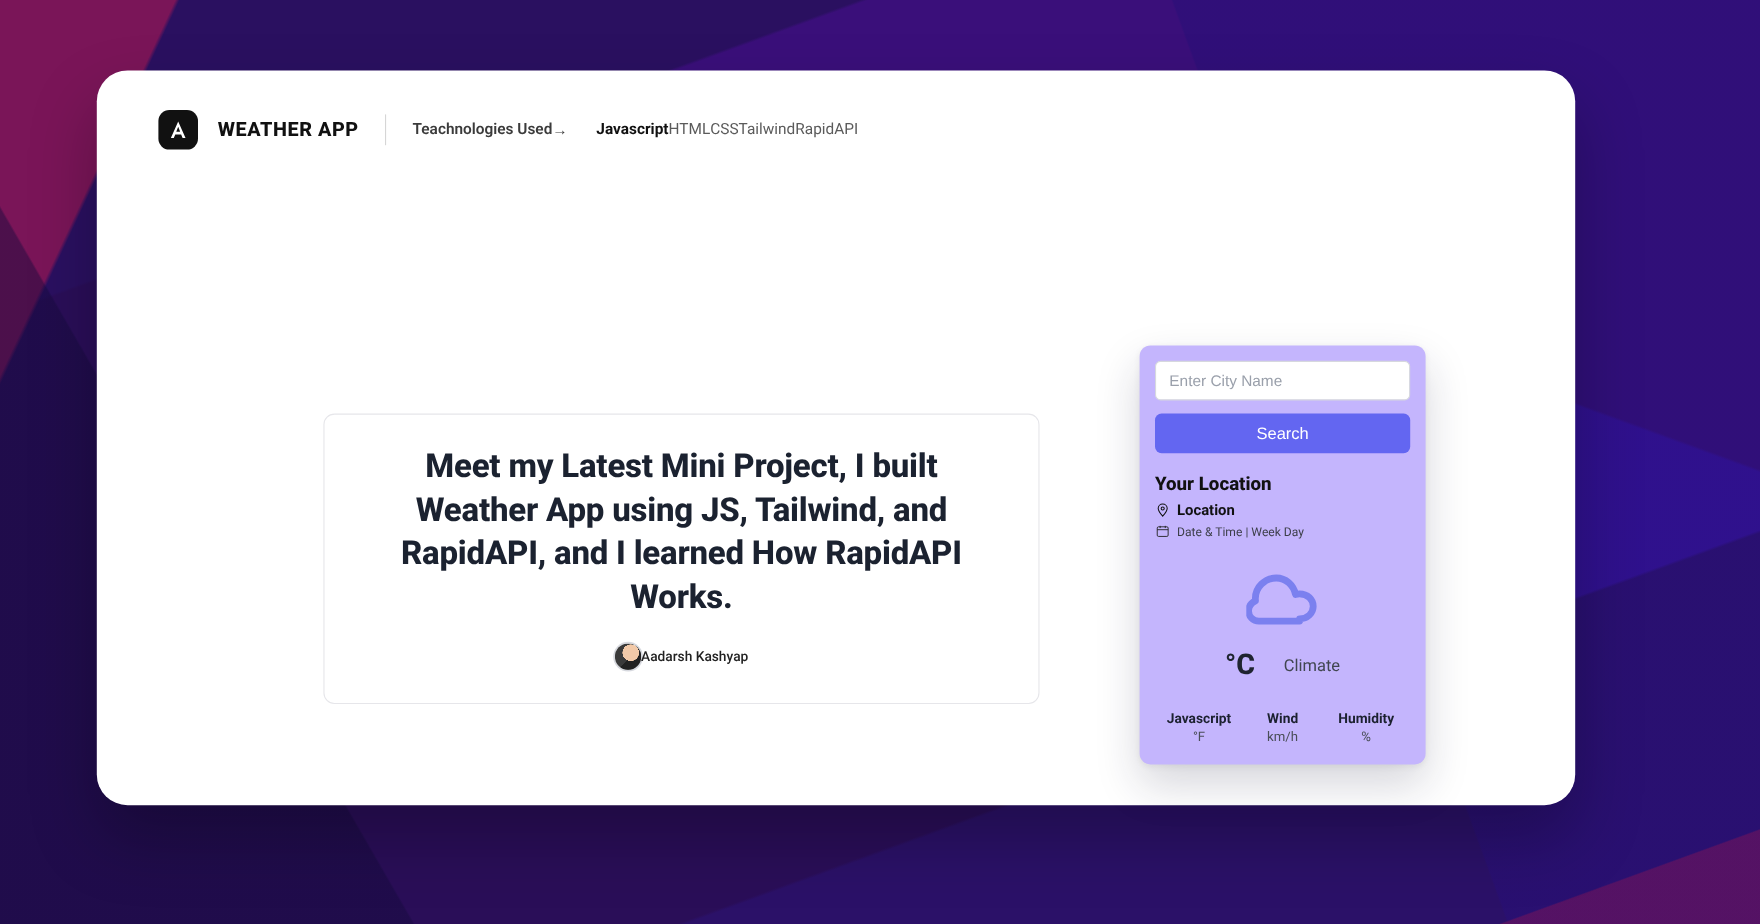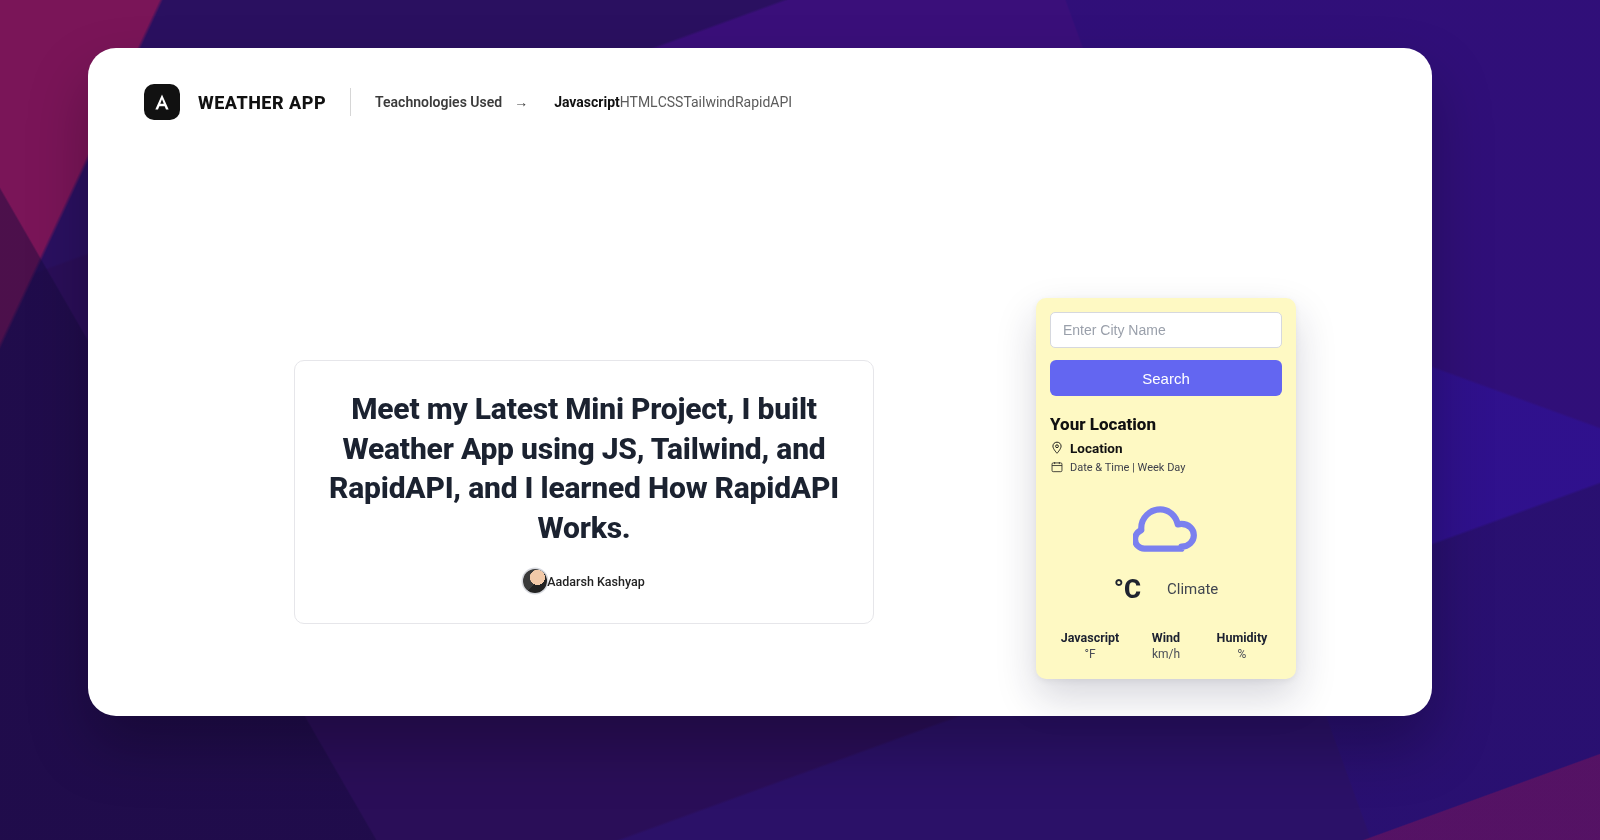--- a/index.html
+++ b/index.html
@@ -19,65 +19,65 @@
 .bg::before {
   content:""; position:absolute; inset:0;
   background:
     linear-gradient( -20deg, rgba(120,20,90,.55) 0 6%, transparent 6.1%),
     linear-gradient(  60deg, rgba(20,10,60,.45) 0 18%, transparent 18.1%),
     linear-gradient( 250deg, rgba(40,15,120,.55) 0 28%, transparent 28.1%);
 }
 
 .card {
   position: absolute;
-  left: 88px; top: 48px;
+  left: 88px; top: 64px;
   width: 1344px; height: 668px;
   background: #fff;
   border-radius: 28px;
   box-shadow: 0 30px 60px rgba(0,0,0,.25);
 }
 
 
 .hdr { display:flex; align-items:center; gap:18px; padding:36px 56px 0 56px; }
 .logo {
   width:36px; height:36px; border-radius:10px;
   background:#111; display:flex; align-items:center; justify-content:center;
 }
 .logo svg { width:20px; height:20px; }
 .brand { font-size:18px; font-weight:800; letter-spacing:.5px; color:#111; }
 .vdiv { width:1px; height:28px; background:#d6d6d6; margin:0 6px; }
-.techlabel { font-size:14px; font-weight:600; color:#3b3b3b; display:flex; align-items:center; gap:12px; }
+.techlabel { font-size:14px; font-weight:600; color:#3b3b3b; display:flex; align-items:center; gap:0; }
 .arrow { font-size:14px; color:#3b3b3b; }
 .techlist { display:flex; margin-left:8px; }
 .tech { font-size:14px; color:#5b5b5b; }
 .tech.primary { color:#111; font-weight:700; }
 
 
 .hero {
   position:absolute; left:206px; top:312px;
-  width:580px; padding:28px 34px 30px 34px;
+  width:651px; padding:28px 34px 30px 34px;
   border:1px solid #e6e6ea; border-radius:10px;
 }
 .hero h1 {
   font-size:30px; line-height:1.32; font-weight:800;
   color:#1b2230; text-align:center; letter-spacing:-.2px;
 }
 .author { display:flex; align-items:center; justify-content:center; gap:0; margin-top:22px; }
 .avatar {
   width:24px; height:24px; border-radius:50%;
   background: radial-gradient(circle at 60% 35%, #f2c9a8 0 35%, transparent 36%),
               linear-gradient(135deg,#3a3a3a 55%, #222 56%);
   box-shadow: 0 0 0 1.5px #d7d9df;
 }
 .author-name { font-size:12.5px; color:#222; font-weight:500; }
 
 
 .widget {
   position:absolute; right:136px; top:250px;
-  width:260px; background:#fef9c3; border-radius:10px;
+  width:260px; background:#c4b5fd; border-radius:10px;
   box-shadow: 0 18px 40px rgba(30,30,60,.18), 0 2px 6px rgba(0,0,0,.06);
   padding:14px 14px 18px 14px;
 }
 .city-input {
   width:100%; height:36px; border:1px solid #d6d8de; border-radius:5px;
   padding:0 12px; font-size:14px; color:#333; background:#fff;
 }
 .city-input::placeholder { color:#9aa0ab; }
 .search-btn {
   width:100%; height:36px; margin-top:12px;

